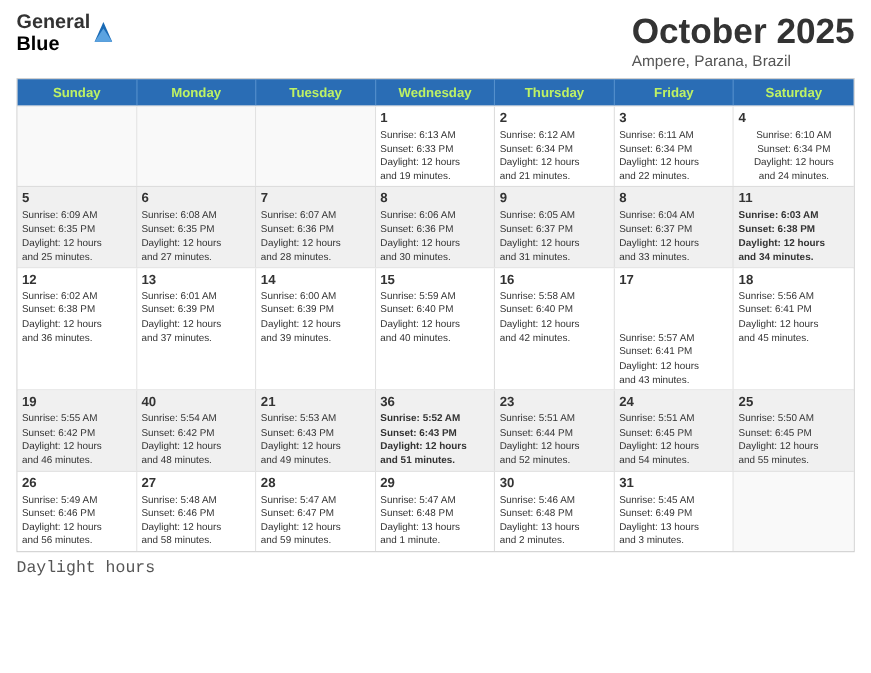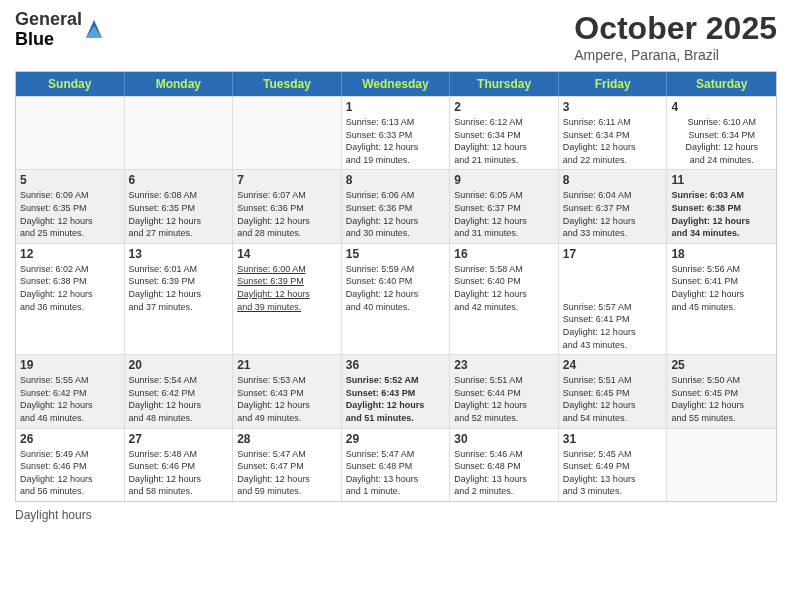--- a/index.html
+++ b/index.html
@@ -101,22 +101,23 @@
       font-weight: bold;
       margin-bottom: 2px;
     }
     .cell-info {
       font-size: 9px;
       line-height: 1.4;
       color: #333;
     }
     .footer {
       margin-top: 6px;
-      font-size: 12px;
+      font-size: 15px;
       color: #555;
+      font-family: Liberation Mono, monospace;
     }
   </style>
 </head>
 <body>
 
 <div class="page">
   <div class="header">
     <div class="logo">
       <div class="logo-text">
         <span class="logo-general">General</span>
@@ -238,21 +239,21 @@
           </div>
           <div class="cal-cell">
             <div class="day-number">13</div>
             <div class="cell-info" style="white-space: pre-line;">Sunrise: 6:01 AM
 Sunset: 6:39 PM
 Daylight: 12 hours
 and 37 minutes.</div>
           </div>
           <div class="cal-cell">
             <div class="day-number">14</div>
-            <div class="cell-info" style="white-space: pre-line; text-decoration: underline;">Sunrise: 6:00 AM
+            <div class="cell-info" style="white-space: pre-line;">Sunrise: 6:00 AM
 Sunset: 6:39 PM
 Daylight: 12 hours
 and 39 minutes.</div>
           </div>
           <div class="cal-cell">
             <div class="day-number">15</div>
             <div class="cell-info" style="white-space: pre-line;">Sunrise: 5:59 AM
 Sunset: 6:40 PM
 Daylight: 12 hours
 and 40 minutes.</div>
@@ -281,21 +282,21 @@
         </div>
         <div class="cal-row">
           <div class="cal-cell shaded">
             <div class="day-number">19</div>
             <div class="cell-info" style="white-space: pre-line;">Sunrise: 5:55 AM
 Sunset: 6:42 PM
 Daylight: 12 hours
 and 46 minutes.</div>
           </div>
           <div class="cal-cell shaded">
-            <div class="day-number">20</div>
+            <div class="day-number">40</div>
             <div class="cell-info" style="white-space: pre-line;">Sunrise: 5:54 AM
 Sunset: 6:42 PM
 Daylight: 12 hours
 and 48 minutes.</div>
           </div>
           <div class="cal-cell shaded">
             <div class="day-number">21</div>
             <div class="cell-info" style="white-space: pre-line;">Sunrise: 5:53 AM
 Sunset: 6:43 PM
 Daylight: 12 hours

